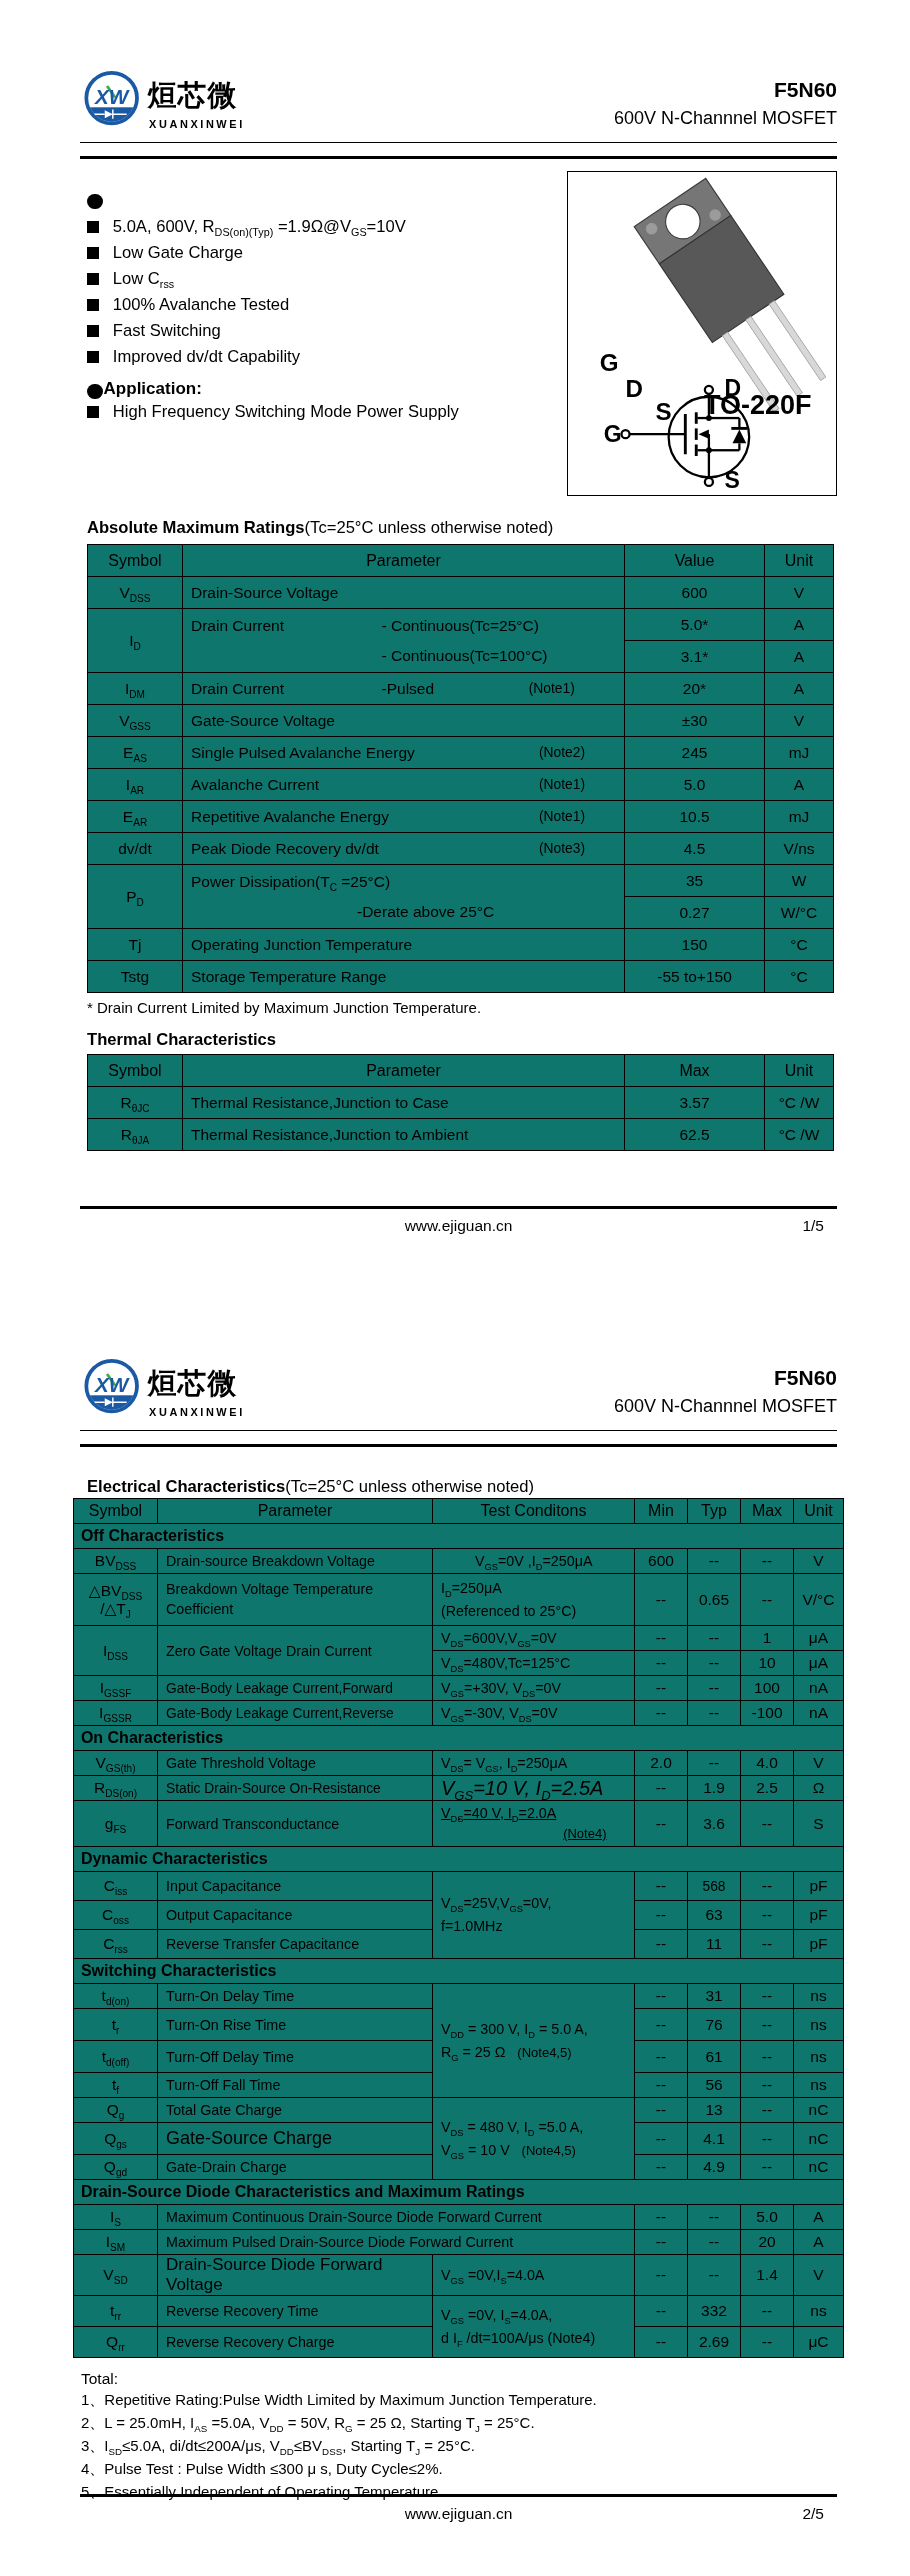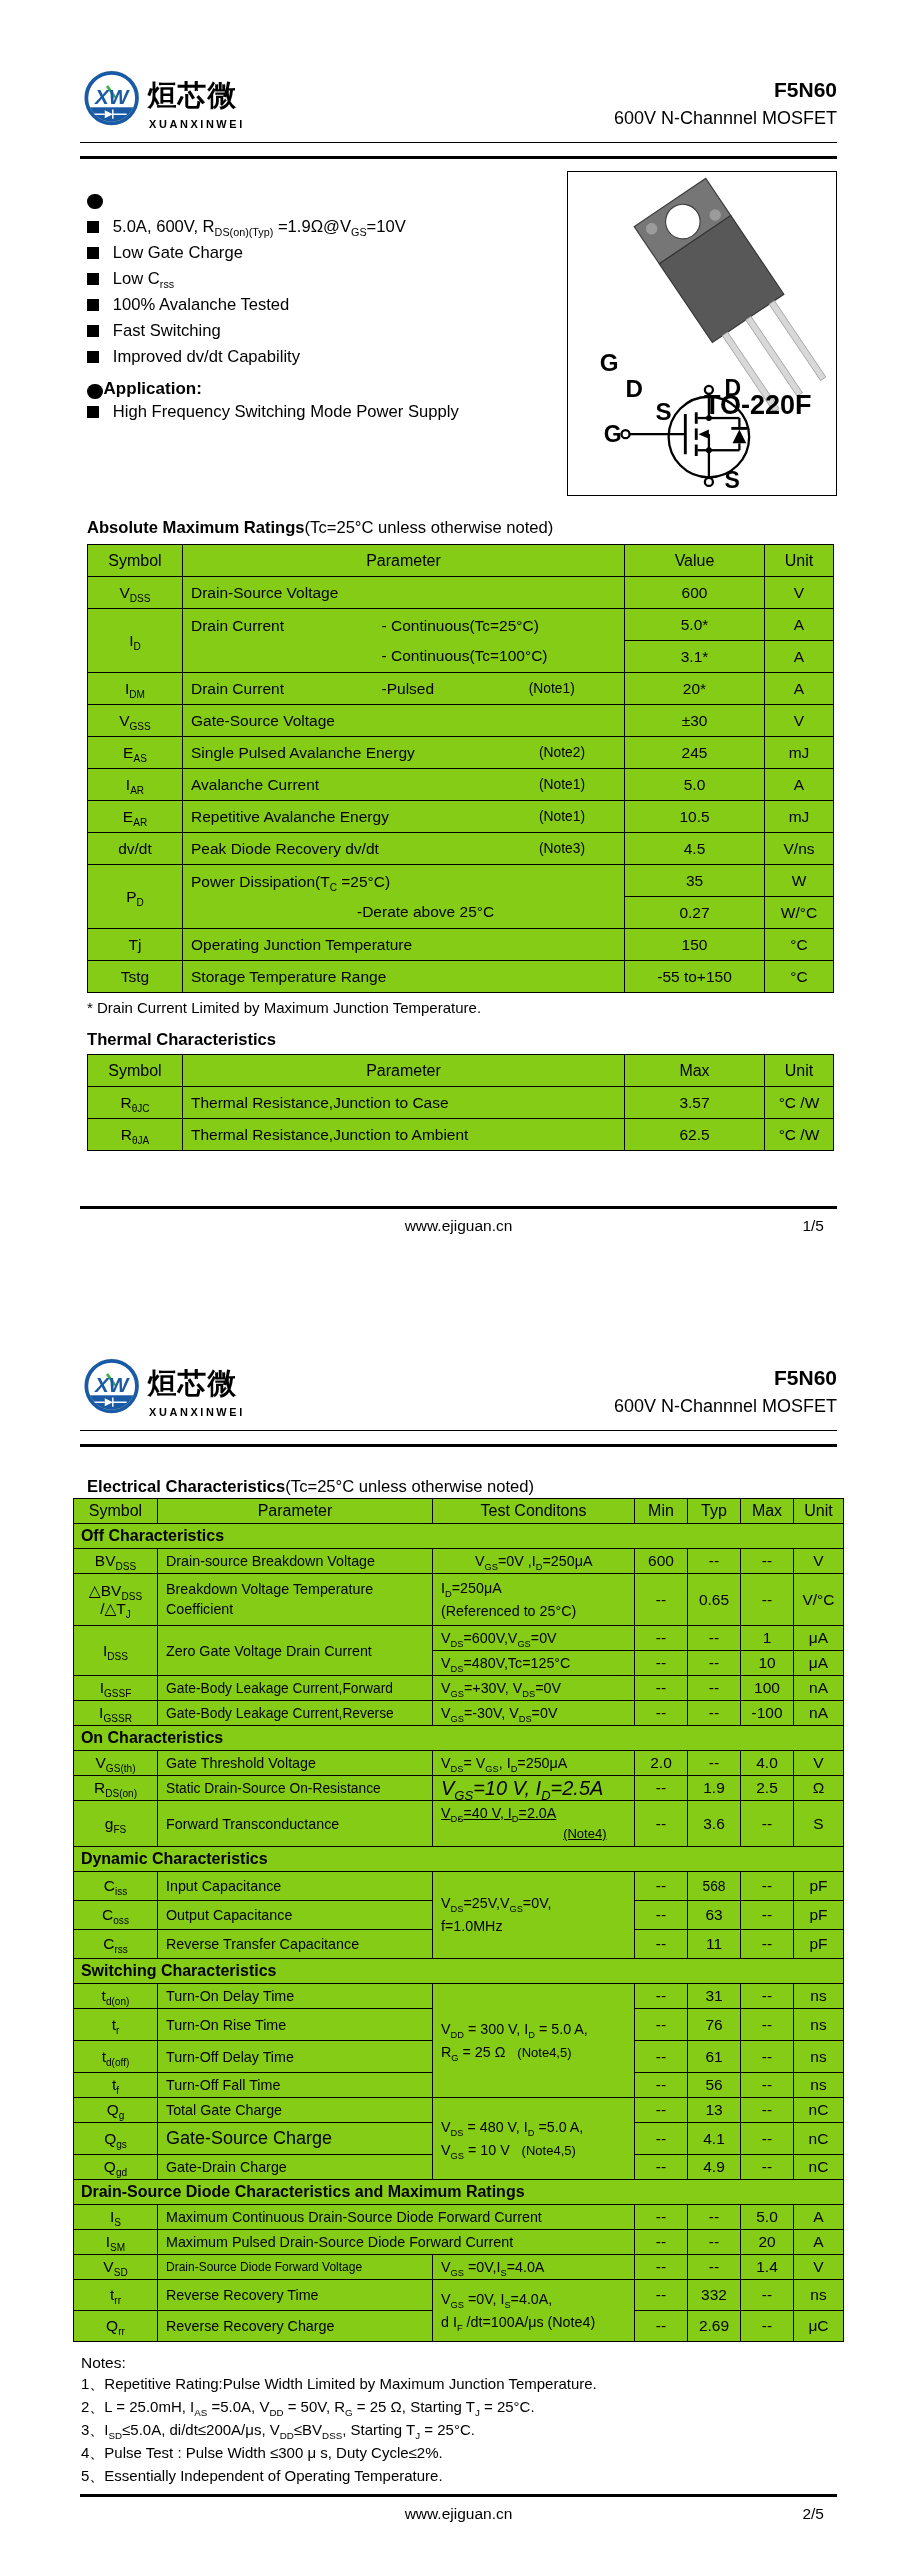--- a/index.html
+++ b/index.html
@@ -36,21 +36,21 @@
 
   
   .pkgbox{ position:absolute; left:567px; top:171px; width:270px; height:325px; border:1.7px solid #000; background:#fff; }
   .pkgbox svg{ width:100%; height:100%; display:block; }
 
   
   .sec-title{ position:absolute; left:87px; font-size:16.6px; }
   .sec-title b{ font-size:16.6px; }
 
   
-  table{ border-collapse:collapse; table-layout:fixed; background:#84cc16; }
+  table{ border-collapse:collapse; table-layout:fixed; background:#0f766e; }
   .dtable{ border:1.7px solid #000; }
   .dtable td{ border:1.1px solid #000; font-size:15.5px; overflow:hidden; }
   td.c{ text-align:center; vertical-align:middle; }
   td.l{ text-align:left; vertical-align:middle; padding-left:8px; }
   td.hc{ text-align:center; vertical-align:middle; font-size:16px; }
   .r56{ height:32px; }
   .r44{ height:25px; }
   .r50{ height:29px; }
   .r54{ height:31px; }
   .r56e{ height:32px; }
@@ -626,21 +626,21 @@
       <tr class="r44">
         <td class="c">I<sub>SM</sub></td>
         <td class="l" colspan="2" style="font-size:14.3px;">Maximum Pulsed Drain-Source Diode Forward Current</td>
         <td class="c">--</td>
         <td class="c">--</td>
         <td class="c">20</td>
         <td class="c">A</td>
       </tr>
       <tr class="r44">
         <td class="c">V<sub>SD</sub></td>
-        <td class="l" style="font-size:12px;">Drain-Source Diode Forward Voltage</td>
+        <td class="l" style="font-size:17px;">Drain-Source Diode Forward Voltage</td>
         <td class="l" style="font-size:14.3px;">V<sub>GS</sub> =0V,I<sub>S</sub>=4.0A</td>
         <td class="c">--</td>
         <td class="c">--</td>
         <td class="c">1.4</td>
         <td class="c">V</td>
       </tr>
       <tr class="r54">
         <td class="c">t<sub>rr</sub></td>
         <td class="l" style="font-size:14.3px;">Reverse Recovery Time</td>
         <td class="l condblock" rowspan="2" style="font-size:14.3px;">
@@ -657,21 +657,21 @@
         <td class="l" style="font-size:14.3px;">Reverse Recovery Charge</td>
         <td class="c">--</td>
         <td class="c">2.69</td>
         <td class="c">--</td>
         <td class="c">μC</td>
       </tr>
     </tbody>
       </table>
 
     <div class="notes">
-      <div class="notes-head">Notes:</div>
+      <div class="notes-head">Total:</div>
       <div class="note-item">1、Repetitive Rating:Pulse Width Limited by Maximum Junction Temperature.</div>
       <div class="note-item">2、L = 25.0mH, I<sub>AS</sub> =5.0A, V<sub>DD</sub> = 50V, R<sub>G</sub> = 25 Ω, Starting T<sub>J</sub> = 25°C.</div>
       <div class="note-item">3、I<sub>SD</sub>≤5.0A, di/dt≤200A/μs, V<sub>DD</sub>≤BV<sub>DSS</sub>, Starting T<sub>J</sub> = 25°C.</div>
       <div class="note-item">4、Pulse Test : Pulse Width ≤300 μ s, Duty Cycle≤2%.</div>
       <div class="note-item">5、Essentially Independent of Operating Temperature.</div>
     </div>
   </div>
 
   <div class="foot-rule" style="top:1206px;"></div>
   <div class="foot-site" style="top:1217px;">www.ejiguan.cn</div>

